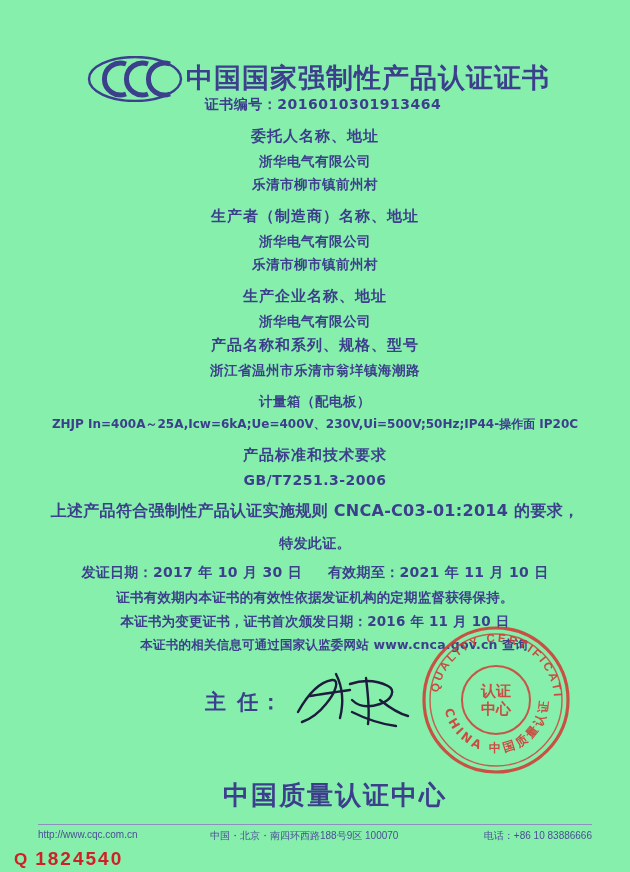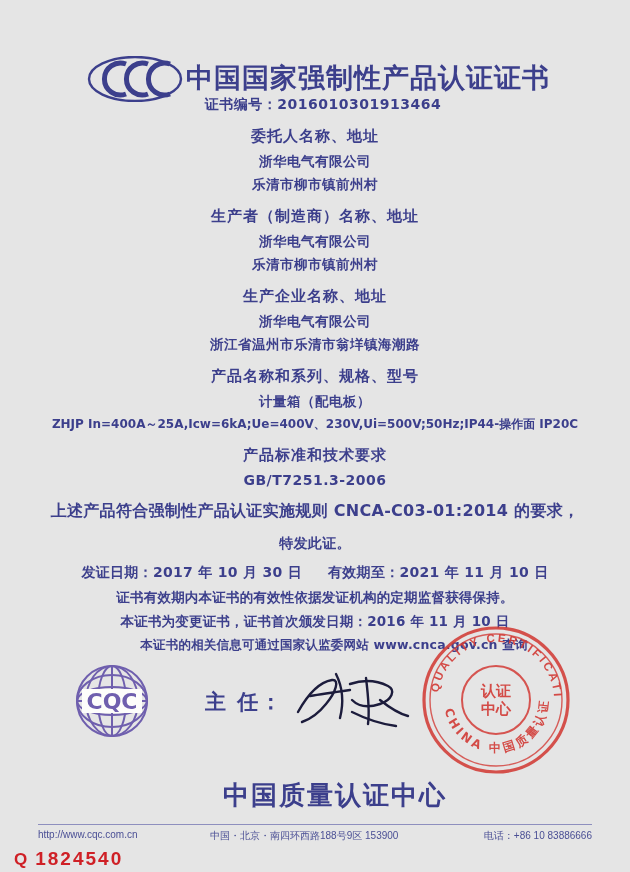--- a/index.html
+++ b/index.html
@@ -12,21 +12,21 @@
     height: 872px;
     position: relative;
     font-family: "Liberation Sans", sans-serif;
     color: #3a3f8f;
     overflow: hidden;
   }
   #certificate {
     position: relative;
     width: 630px;
     height: 872px;
-    background: #e5e5e5;
+    background: #86efac;
   }
 
   
   .header {
     position: absolute;
     top: 28px;
     left: 0;
     width: 630px;
     height: 66px;
   }
@@ -253,58 +253,43 @@
     <div class="line section-head">委托人名称、地址</div>
     <div class="line section-val">浙华电气有限公司</div>
     <div class="line section-val last">乐清市柳市镇前州村</div>
 
     <div class="line section-head">生产者（制造商）名称、地址</div>
     <div class="line section-val">浙华电气有限公司</div>
     <div class="line section-val last">乐清市柳市镇前州村</div>
 
     <div class="line section-head">生产企业名称、地址</div>
     <div class="line section-val">浙华电气有限公司</div>
+    <div class="line section-head">产品名称和系列、规格、型号</div>
+
     <div class="line section-val last">浙江省温州市乐清市翁垟镇海潮路</div>
-
-    <div class="line section-head">产品名称和系列、规格、型号</div>
     <div class="line section-val">计量箱（配电板）</div>
     <div class="line spec-line">ZHJP In=400A～25A,Icw=6kA;Ue=400V、230V,Ui=500V;50Hz;IP44-操作面 IP20C</div>
 
     <div class="line section-head">产品标准和技术要求</div>
     <div class="line std-val">GB/T7251.3-2006</div>
 
     <div class="line statement1">上述产品符合强制性产品认证实施规则 CNCA-C03-01:2014 的要求，</div>
     <div class="line statement2">特发此证。</div>
 
     <div class="line dates">
       <span>发证日期：</span><span>2017 年 10 月 30 日</span><span class="gap"></span><span>有效期至：</span><span>2021 年 11 月 10 日</span>
     </div>
 
     <div class="line note">证书有效期内本证书的有效性依据发证机构的定期监督获得保持。</div>
     <div class="line note"><span>本证书为变更证书，</span><span>证书首次颁发日期：2016 年 11 月 10 日</span></div>
     <div class="line note-small">本证书的相关信息可通过国家认监委网站 www.cnca.gov.cn 查询</div>
   </div>
 
   <div class="sig-area">
 
-    <div class="cqc-globe">
-      <svg width="96" height="78" viewBox="0 0 96 78">
-        <g fill="none" stroke="#6f5fae" stroke-width="2">
-          <circle cx="48" cy="39" r="35"></circle>
-          <ellipse cx="48" cy="39" rx="35" ry="14"></ellipse>
-          <ellipse cx="48" cy="39" rx="35" ry="26"></ellipse>
-          <ellipse cx="48" cy="39" rx="14" ry="35"></ellipse>
-          <ellipse cx="48" cy="39" rx="26" ry="35"></ellipse>
-          <line x1="13" y1="39" x2="83" y2="39"></line>
-          <line x1="48" y1="4" x2="48" y2="74"></line>
-        </g>
-        <rect x="18" y="27" width="60" height="24" fill="#fdfdfb"></rect>
-        <text x="48" y="47" text-anchor="middle" font-family="DejaVu Sans, sans-serif" font-size="22" font-weight="bold" fill="#6f5fae">CQC</text>
-      </svg>
-    </div>
 
     <div class="director-label">主 任：</div>
 
     <div class="signature">
       <svg width="120" height="70" viewBox="0 0 120 70">
         <g fill="none" stroke="#1c1c3c" stroke-width="2.4" stroke-linecap="round">
           <path d="M6,46 C16,28 28,16 40,14 C48,13 44,26 34,38 C26,48 16,54 10,56"></path>
           <path d="M18,30 C30,28 44,26 58,24"></path>
           <path d="M44,8 C50,20 52,36 48,52"></path>
           <path d="M58,18 C70,14 84,14 96,20 C104,24 100,34 88,38 C76,42 66,40 60,34"></path>
@@ -334,21 +319,21 @@
         <text x="76" y="90" text-anchor="middle" font-family="DejaVu Sans, sans-serif" font-size="15" font-weight="bold" fill="#d23b36" opacity="0.9">中心</text>
       </svg>
     </div>
   </div>
 
   <div class="org-name">中国质量认证中心</div>
 
   <div class="footer-rule"></div>
   <div class="footer-row">
     <span class="footer-left">http://www.cqc.com.cn</span>
-    <span class="footer-center">中国・北京・南四环西路188号9区  153900</span>
+    <span class="footer-center">中国・北京・南四环西路188号9区  100070</span>
     <span class="footer-right">电话：+86 10 83886666</span>
   </div>
 
   <div class="serial">
     <span class="q">Q</span><span>1824540</span>
   </div>
 
 </div>
 
 </body></html>

